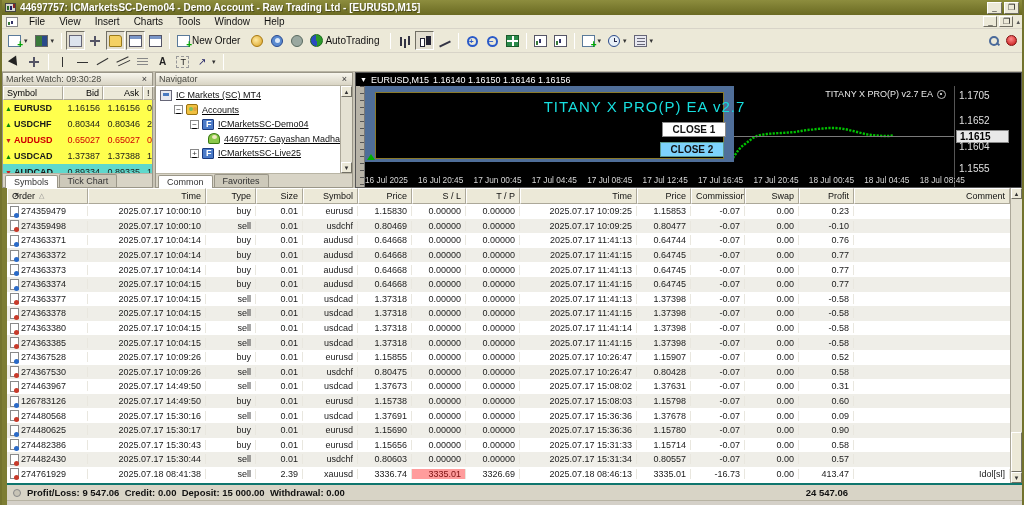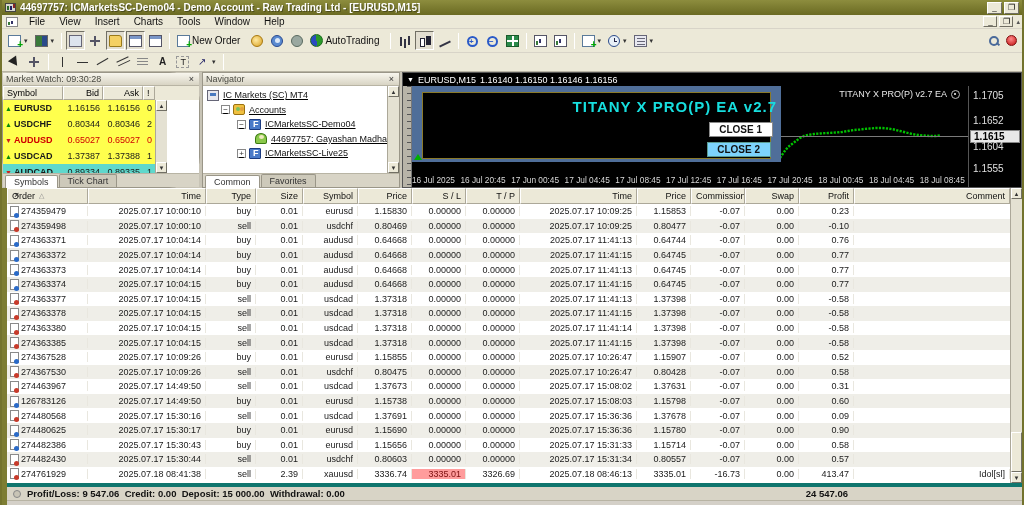--- a/index.html
+++ b/index.html
@@ -86,21 +86,21 @@
   
   .main { height:116px; display:flex; gap:2px; background:#c8c4b6; flex:0 0 auto; }
   .panel { background:#ece9d8; border:1px solid #9a9688; display:flex; flex-direction:column; }
   .phead { height:13px; background:linear-gradient(180deg,#f8f6ee,#d8d4c4); border-bottom:1px solid #b8b4a4; display:flex; align-items:center; padding:0 3px; color:#4a4a42; font-size:9px; }
   .pclose { margin-left:auto; font-size:9px; line-height:9px; color:#333; padding:0 2px; }
   .ptabs { height:14px; background:#d8d4c6; display:flex; align-items:flex-end; gap:1px; padding:0 2px; border-top:1px solid #b8b4a4; }
   .ptab { font-size:9px; padding:1px 8px; background:#cdc9ba; border:1px solid #9a9688; border-bottom:none; border-radius:2px 2px 0 0; color:#333; }
   .ptab.on { background:#fff; position:relative; top:1px; }
 
   
-  .mw { width:198px;border-radius:31px; }
+  .mw { width:151px; }
   .mwhdr { display:grid; grid-template-columns:60px 40px 40px 12px; height:14px; background:#ece9d8; font-size:9px; }
   .mwhdr span { border:1px solid #fff; border-right-color:#aca899; border-bottom-color:#aca899; padding:1px 3px; }
   .mwhdr .num { text-align:right; }
   .mwbody { flex:1; overflow:hidden; position:relative; background:#fff; display:flex; }
   .mwrows { width:152px; }
   .mwr { display:grid; grid-template-columns:60px 40px 40px 12px; height:16px; align-items:center; background:#ffff4d; font-size:9px; color:#1a1a1a; }
   .mwr.teal { background:#5fd8cc; }
   .mwr.red { color:#d00000; }
   .mwr .symc { display:flex; align-items:center; gap:2px; padding-left:2px; font-weight:bold; }
   .mwr .arr { font-size:7px; }
@@ -128,21 +128,21 @@
   
   .chart { flex:1; background:#000; position:relative; overflow:hidden; border:1px solid #555; }
   .cinfo { height:13px; color:#fff; font-size:9px; display:flex; align-items:center; gap:4px; padding-left:4px; }
   .cinfo .dd { font-size:7px; }
   .cwrap { position:absolute; left:0; top:13px; right:0; bottom:0; display:flex; }
   .cruler { width:9px; background:#b8b4a8; border-right:1px solid #777;
             background-image:repeating-linear-gradient(180deg,#555 0 1px,transparent 1px 7px); background-size:4px 100%; background-repeat:no-repeat; background-position:right; background-color:#b8b4a8; }
   .cplot { position:relative; width:589px; height:76px; }
   .bluebox { position:absolute; left:0; top:0; width:369px; height:76px; background:#4f6e99; }
   .eabox { position:absolute; left:10px; top:6px; right:10px; bottom:3px; background:#000; border:1px solid #8a7a2a; }
-  .eatitle { position:absolute; left:0; right:30px; top:12px; text-align:center; color:#17dede; font-size:15px; font-weight:bold; letter-spacing:1px; }
+  .eatitle { position:absolute; left:0; right:30px; top:12px; text-align:center; color:#17dede; font-size:15px; font-weight:normal; letter-spacing:1px; }
   .closebtn { position:absolute; width:64px; height:15px; font-size:10px; font-weight:bold; text-align:center; line-height:14px; border:1px solid #8a8a8a; color:#111; }
   .cb1 { left:297px; top:36px; background:#fff; }
   .cb2 { left:295px; top:56px; background:#7dd3fc; border-color:#5a9a90; }
   .priceline { position:absolute; left:369px; right:0; top:50px; height:1px; background:#7a7a7a; }
   .candles { position:absolute; left:0; top:0; }
   .eabadge { position:absolute; right:8px; top:3px; color:#e8e8e8; font-size:9px; display:flex; align-items:center; gap:4px; }
   .gear { width:9px; height:9px; border:1.5px solid #bbb; border-radius:50%; position:relative; }
   .gear:before { content:""; position:absolute; left:2px; top:2px; width:2px; height:2px; background:#bbb; }
   .greenmark { position:absolute; left:2px; bottom:2px; width:0; height:0; border:4px solid transparent; border-bottom:6px solid #00b000; }
   .pscale { width:56px; background:#000; border-left:1px solid #555; position:relative; color:#e0e0e0; font-size:10px; }
@@ -168,21 +168,21 @@
   .trow:nth-child(even) { background:#efeee8; }
   .trow .c { text-align:right; padding-right:4px; border-right:1px solid #e9e7df; white-space:nowrap; overflow:hidden; }
   .trow .c.left { text-align:left; padding-left:1px; }
   .trow .c.slhit { background:#ff9c9c; color:#7c1010; }
   .docic { width:9px; height:11px; margin:0 0 0 3px; background:#fff; border:1px solid #8a8a8a; position:relative; }
   .docic:after { content:""; position:absolute; right:-1px; bottom:-2px; width:5px; height:5px; border-radius:50%; }
   .docic.buy:after { background:#2a6ac8; }
   .docic.sell:after { background:#c83a2a; }
   .tsb { width:12px; background:#e4e1d2; border-left:1px solid #aca899; display:flex; flex-direction:column; flex:0 0 auto; }
   .tsb .thumb { flex:0 0 40px; margin-top:auto; background:#ece9d8; border:1px solid #fff; border-right-color:#716f64; border-bottom-color:#716f64; }
-  .statusbar { height:17px; background:#d8d4c6; border-top:4px solid #0f766e; display:flex; align-items:center; font-size:9.5px; font-weight:bold; color:#111; padding:0 6px; flex:0 0 auto; }
+  .statusbar { height:17px; background:#d8d4c6; border-top:2px solid #0f766e; display:flex; align-items:center; font-size:9.5px; font-weight:bold; color:#111; padding:0 6px; flex:0 0 auto; }
   .statusbar .conn { width:8px; height:8px; border-radius:50%; background:#c8c4b6; border:1px solid #888; margin-right:6px; }
   .statusbar .stext { white-space:pre; }
   .statusbar .bal { margin-left:auto; margin-right:168px; }
   .bottomedge { height:5px; background:#d4d0c8; border-top:1px solid #b8b4a4; flex:0 0 auto; }
 </style>
 </head>
 <body>
 
 <div class="app">
 

